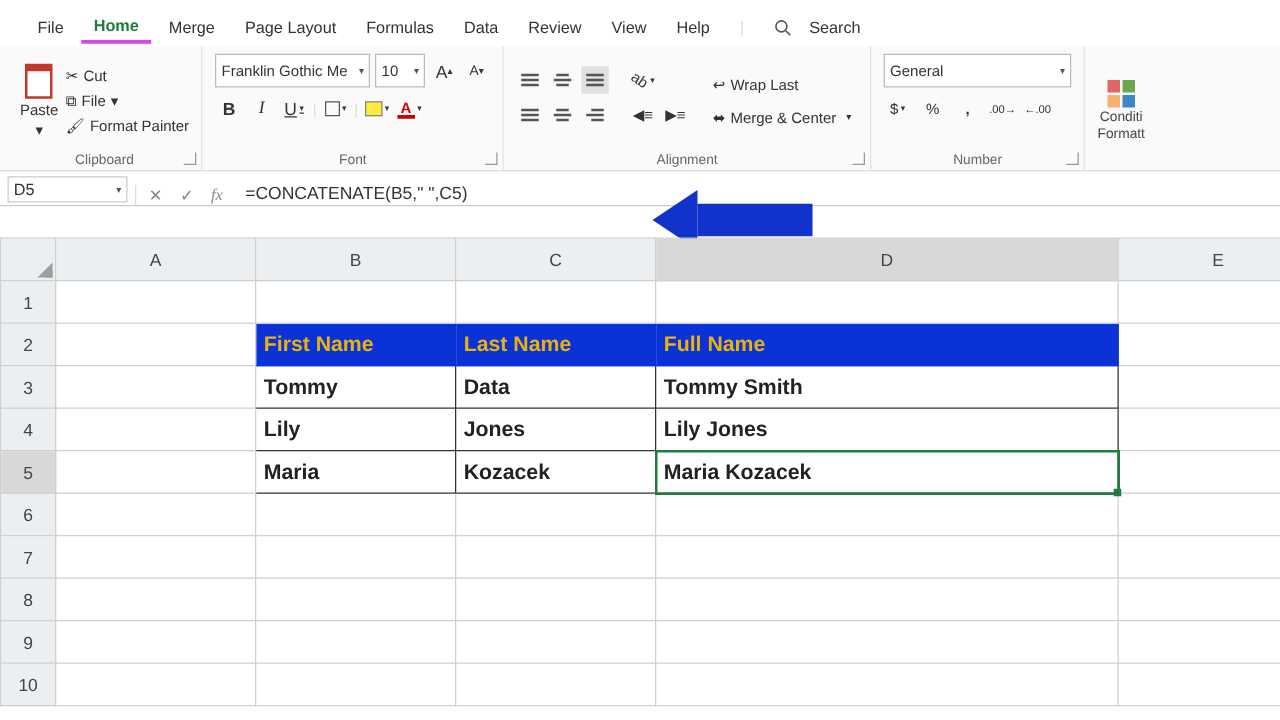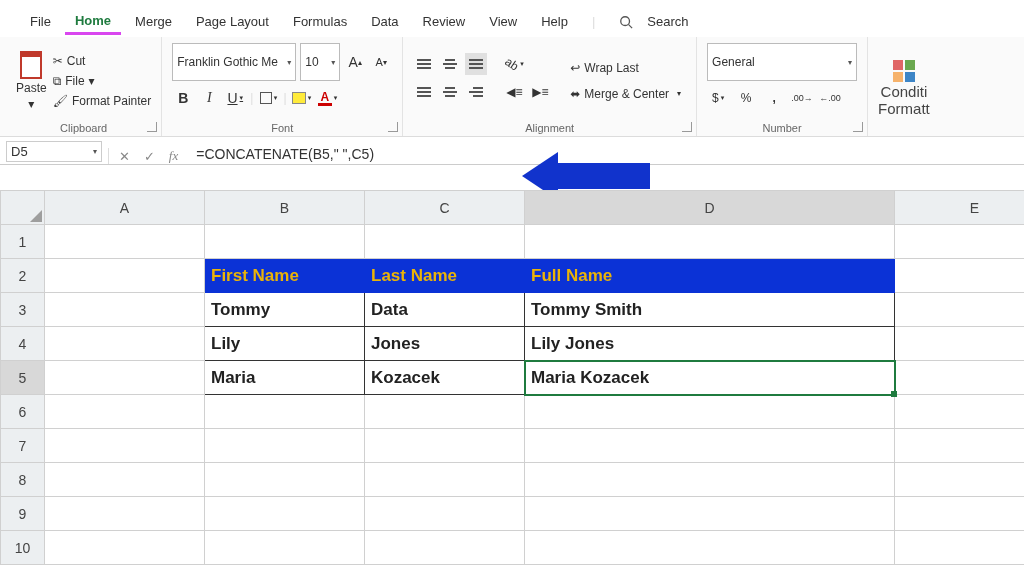--- a/index.html
+++ b/index.html
@@ -21,21 +21,21 @@
   .dialog-launcher { position: absolute; right: 4px; bottom: 4px; width: 10px; height: 10px; border: 1px solid #999; border-left: none; border-top: none; }
 
   
   .paste-col { display: flex; flex-direction: column; align-items: center; gap: 2px; }
   .paste-icon { width: 22px; height: 28px; border: 2px solid #c0392b; border-top: 6px solid #c0392b; background: #fff; position: relative; }
   .small-list { display: flex; flex-direction: column; gap: 6px; font-size: 12px; }
   .small-list div { display: flex; align-items: center; gap: 4px; }
 
   
   .font-group .row { display: flex; align-items: center; gap: 4px; margin-bottom: 6px; }
-  .combo { border: 1px solid #bbb; background: #fff; height: 38px; display: flex; align-items: center; padding: 0 4px; font-size: 12px; }
+  .combo { border: 1px solid #bbb; background: #fff; height: 27px; display: flex; align-items: center; padding: 0 4px; font-size: 12px; }
   .combo.font { width: 124px; }
   .combo.size { width: 40px; }
   .combo .caret { margin-left: auto; font-size: 8px; color: #555; }
   .tiny-btn { width: 22px; height: 22px; display: flex; align-items: center; justify-content: center; border: 1px solid transparent; }
   .btn-bold { font-weight: bold; font-size: 14px; }
   .btn-italic { font-style: italic; font-size: 14px; font-family: Georgia, serif; }
   .btn-underline { text-decoration: underline; font-size: 14px; }
   .btn-underline .caret, .tiny-btn .caret { font-size: 7px; margin-left: 2px; }
   .color-bar { width: 14px; height: 3px; display: block; }
   .fill-swatch { width: 14px; height: 12px; border: 1px solid #888; background: #ffeb3b; }
@@ -48,21 +48,21 @@
   .align-lines.right i:nth-child(1), .align-lines.right i:nth-child(3) { width: 10px; margin-left: auto; }
 
   .wrap-merge { display: flex; flex-direction: column; gap: 6px; margin-left: 8px; }
   .wrap-merge .ctrl { display: flex; align-items: center; gap: 4px; font-size: 12px; border: 1px solid transparent; padding: 2px 4px; }
   .wrap-merge .caret { font-size: 8px; margin-left: 4px; }
 
   
   .number-group .row { display: flex; gap: 6px; align-items: center; }
 
   
-  .cond-group { display: flex; flex-direction: column; align-items: center; justify-content: center; color: #444; font-size: 15px; }
+  .cond-group { display: flex; flex-direction: column; align-items: center; justify-content: center; color: #444; font-size: 11px; }
   .cond-swatch { display: grid; grid-template-columns: repeat(2, 10px); gap: 2px; }
   .cond-swatch span { width: 10px; height: 10px; }
 
   
   .formula-bar { display: flex; align-items: flex-end; height: 28px; border-bottom: 1px solid #ccc; }
   .name-box { width: 96px; border: 1px solid #ccc; margin: 2px 6px; padding: 2px 4px; font-size: 13px; display: flex; align-items: center; }
   .name-box .caret { margin-left: auto; font-size: 8px; color: #555; }
   .fx-controls { display: flex; align-items: center; gap: 14px; color: #888; padding: 0 10px; border-left: 1px solid #ddd; }
   .fx-controls span { font-size: 13px; }
   .fx-label { font-style: italic; font-family: Georgia, serif; }

